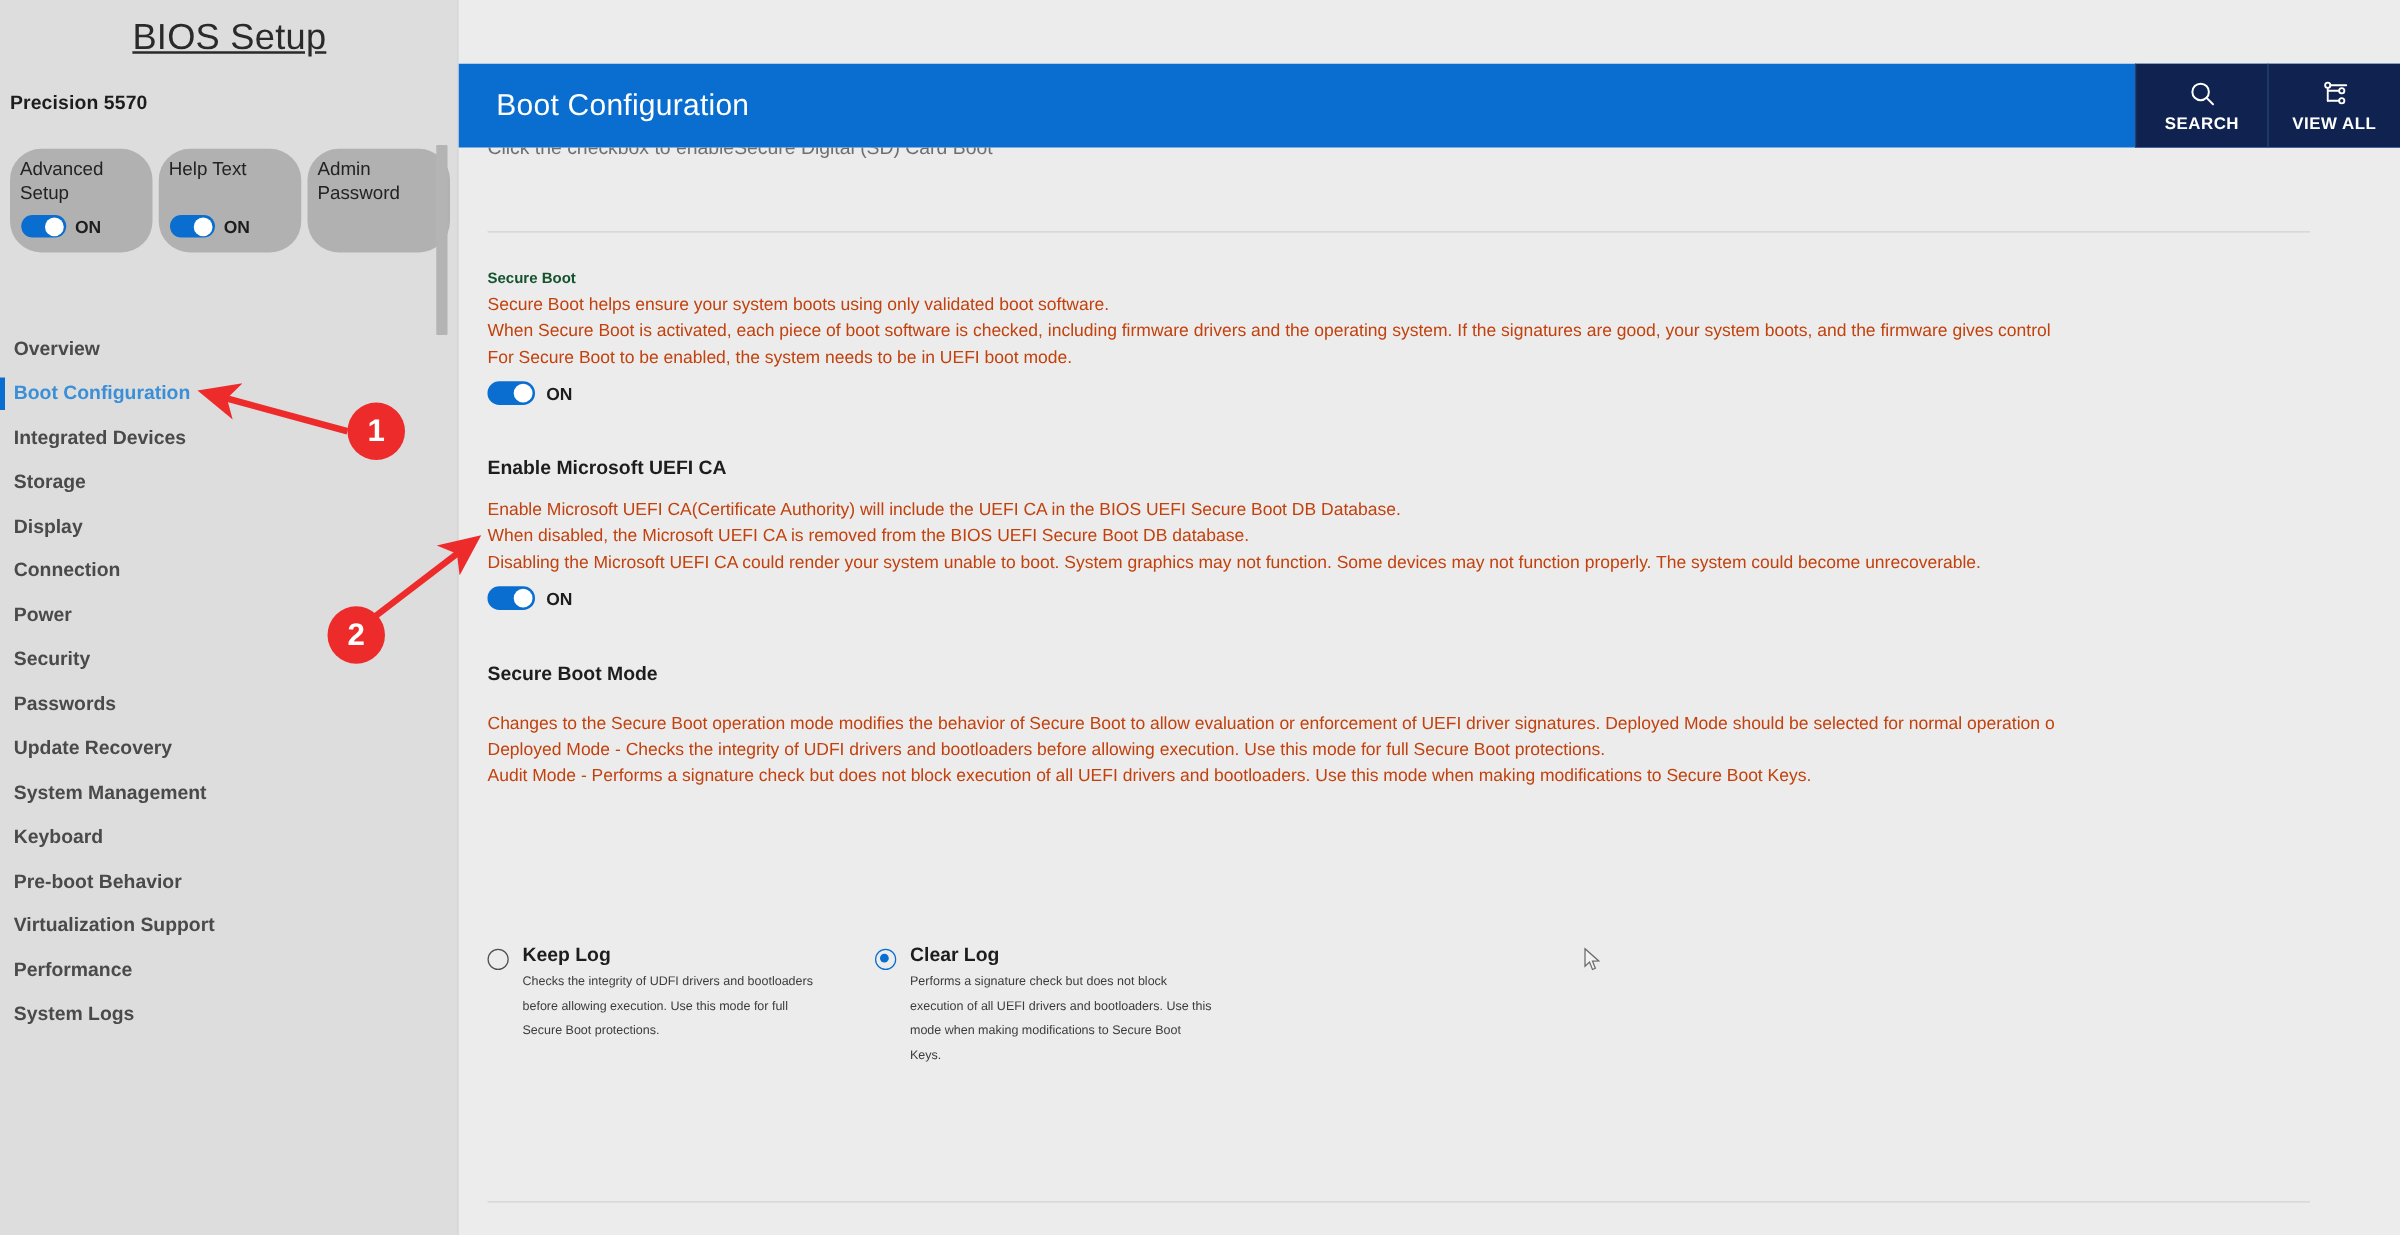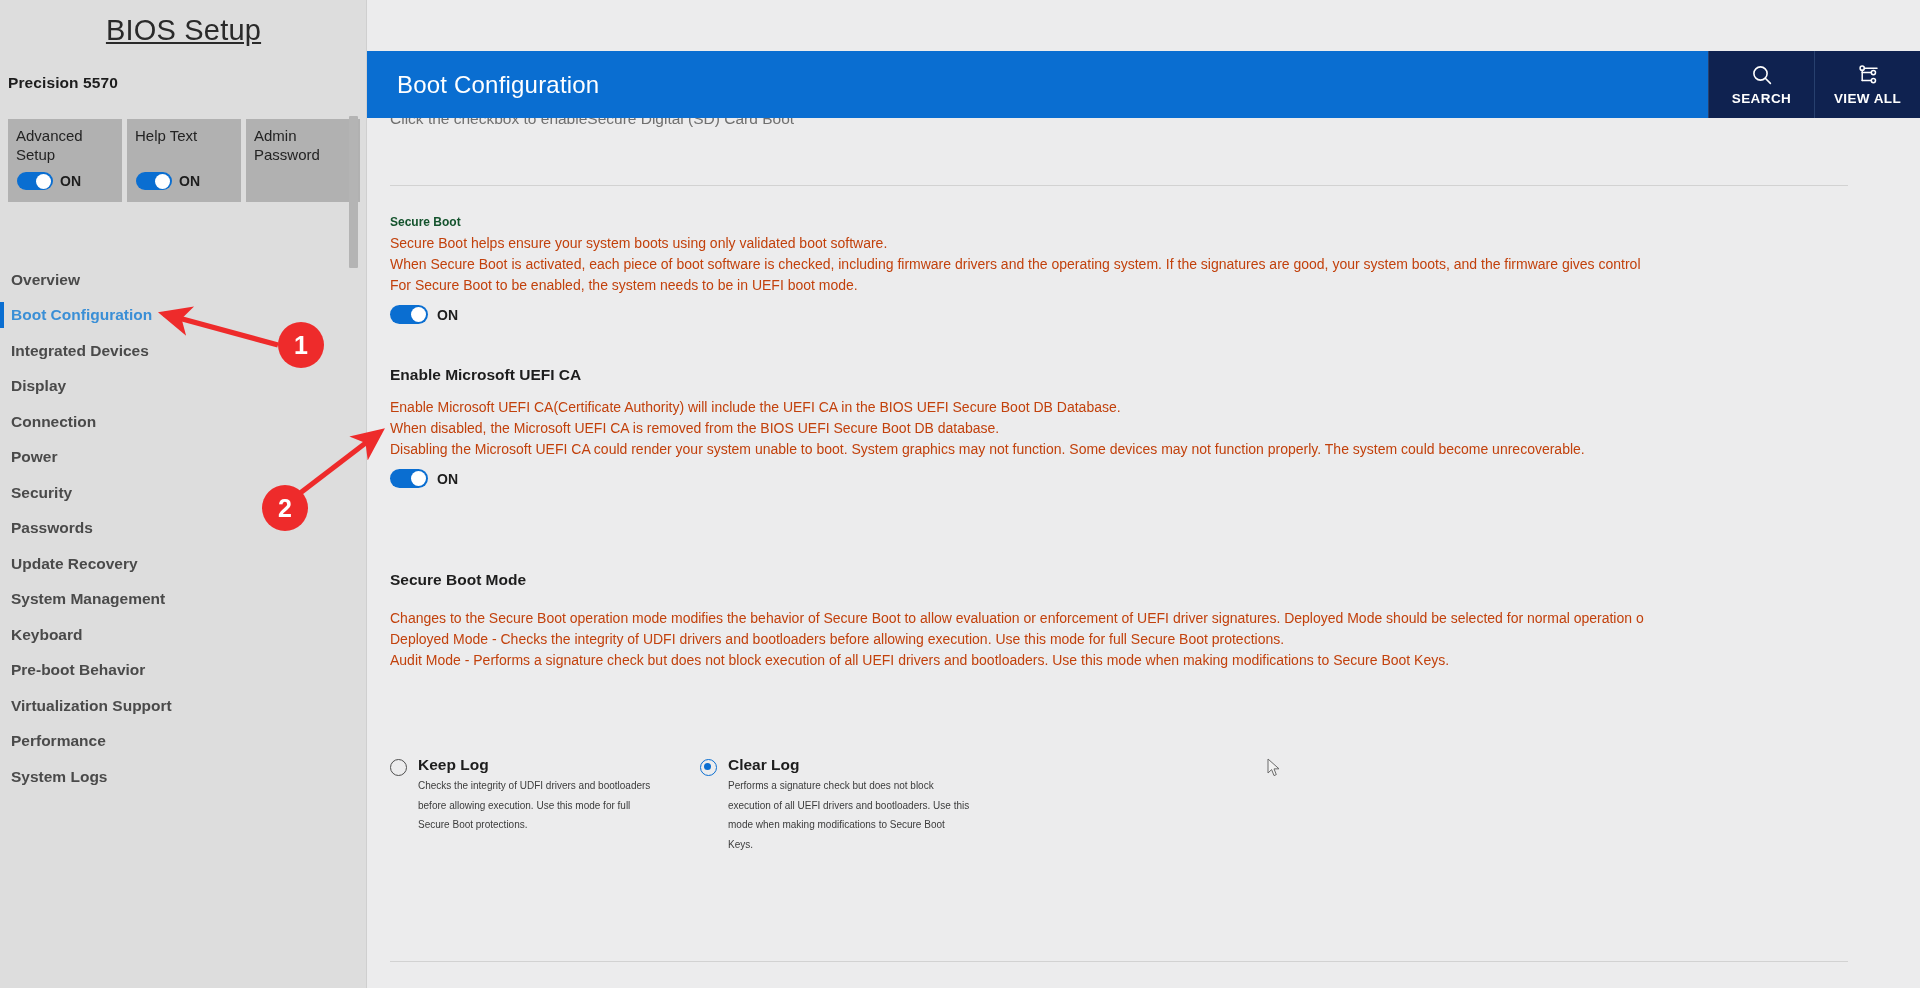--- a/index.html
+++ b/index.html
@@ -38,20 +38,21 @@
 
   .toggle-cards {
     position: absolute; left: 8px; top: 119px;
     display: flex; gap: 5px;
   }
   .tcard {
     width: 114px; height: 83px;
     background: #b1b1b1;
     position: relative;
     padding: 7px 8px 0 8px;
+    border-radius: 25px;
   }
   .tcard .tlabel {
     font-size: 15px; color: #232323; line-height: 19px; font-weight: 400;
   }
   .tcard .trow {
     position: absolute; left: 9px; bottom: 12px;
     display: flex; align-items: center; gap: 7px;
   }
   .sw {
     width: 38px; height: 19px; border-radius: 10px;
@@ -221,20 +222,23 @@
 
     <div class="navlist">
       <div class="navitem">
           <span>Overview</span>
         </div>
       <div class="navitem active">
           <span>Boot Configuration</span>
         </div>
       <div class="navitem">
           <span>Integrated Devices</span>
+        </div>
+      <div class="navitem">
+          <span>Storage</span>
         </div>
       <div class="navitem">
           <span>Display</span>
         </div>
       <div class="navitem">
           <span>Connection</span>
         </div>
       <div class="navitem">
           <span>Power</span>
         </div>
@@ -326,21 +330,21 @@
         <div class="body-line">When disabled, the Microsoft UEFI CA is removed from the BIOS UEFI Secure Boot DB database.</div>
         <div class="body-line">Disabling the Microsoft UEFI CA could render your system unable to boot. System graphics may not function. Some devices may not function properly. The system could become unrecoverable.</div>
         <div class="toggle-row">
           <div class="sw">
               <div class="knob"></div>
             </div>
           <div class="on-text">ON</div>
         </div>
       </div>
 
-      <div class="section" style="top:413px;margin-top:40px;">
+      <div class="section" style="top:413px;">
         <div class="sub-head" style="margin-bottom:19px;">Secure Boot Mode</div>
         <div class="body-line">Changes to the Secure Boot operation mode modifies the behavior of Secure Boot to allow evaluation or enforcement of UEFI driver signatures. Deployed Mode should be selected for normal operation o</div>
         <div class="body-line">Deployed Mode - Checks the integrity of UDFI drivers and bootloaders before allowing execution. Use this mode for full Secure Boot protections.</div>
         <div class="body-line">Audit Mode - Performs a signature check but does not block execution of all UEFI drivers and bootloaders. Use this mode when making modifications to Secure Boot Keys.</div>
       </div>
 
       <div class="radio-grid" style="top:638px;">
         <div class="radio-col">
           <div class="radio"></div>
           <div class="radio-txt">

